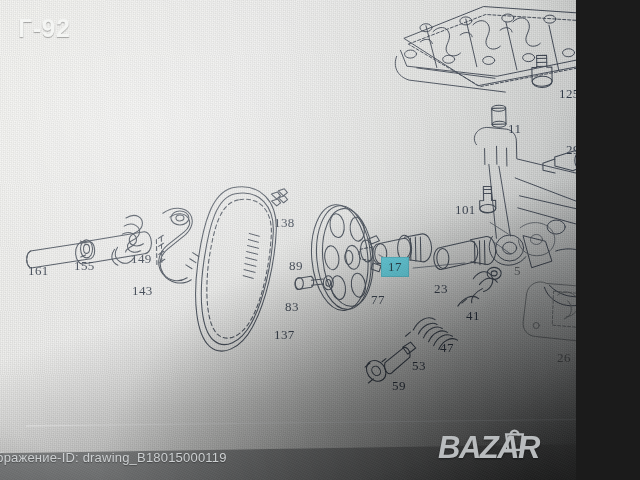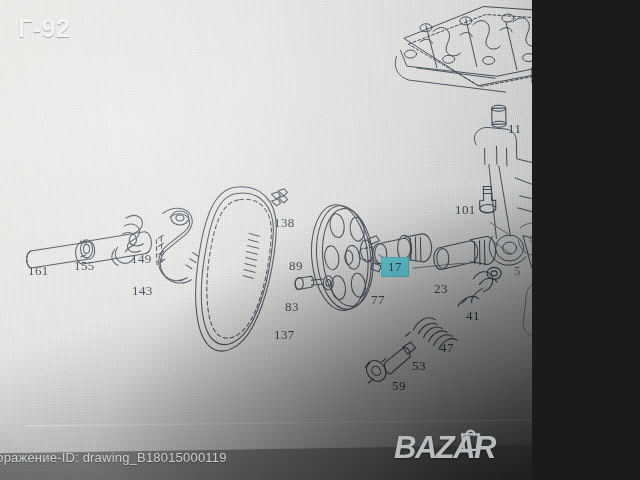--- a/index.html
+++ b/index.html
@@ -1,20 +1,20 @@
 <!DOCTYPE html>
 <html><head>
 <meta charset="utf-8">
 <style>
   html,body{margin:0;padding:0;background:#1b1b1b;}
   body{font-family:"Liberation Sans",sans-serif;}
 
   #screen{
     position:relative;
-    width:532px;height:480px;
+    width:576px;height:480px;
     overflow:hidden;
     background:#8e9091;
   }
 
   
   .paper{
     position:absolute;left:-30px;top:-22px;width:720px;height:470px;
     background:
       linear-gradient(118deg,#f2f2ee 0%,#ececeb 34%,#e3e4e2 52%,#cfd1d0 68%,#acafb0 82%,#8e9293 92%,#7d8183 100%);
     transform:rotate(-0.9deg);

